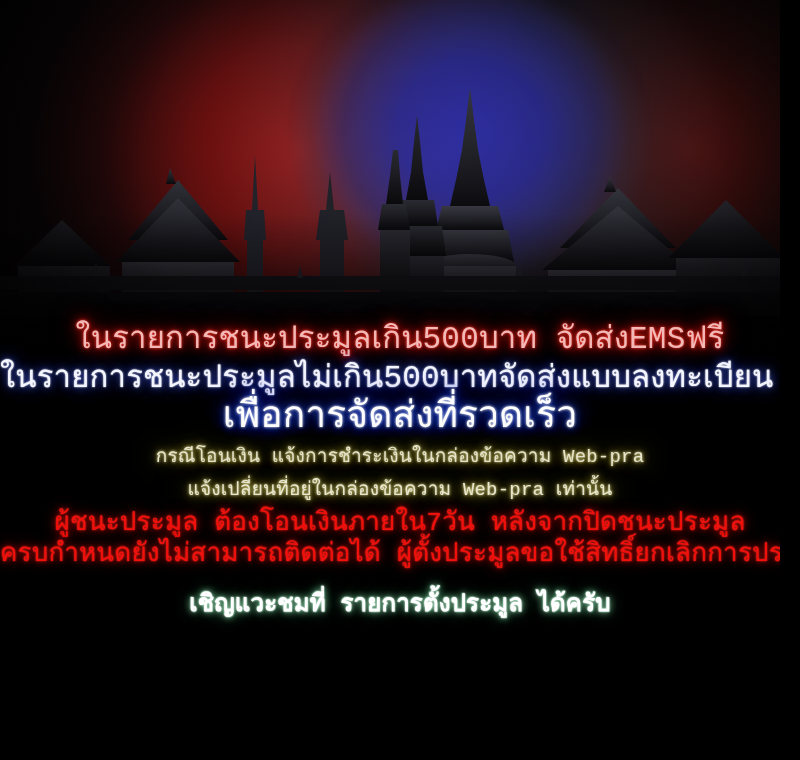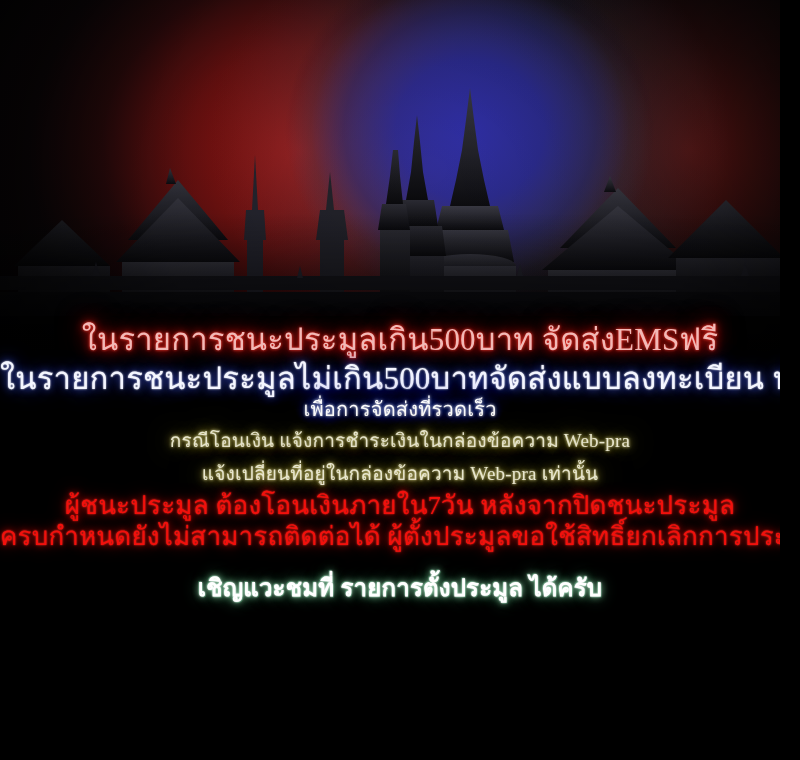--- a/index.html
+++ b/index.html
@@ -6,21 +6,21 @@
     margin: 0;
     padding: 0;
     background: #000;
   }
   #banner {
     position: relative;
     width: 780px;
     height: 760px;
     overflow: hidden;
     background: #050406;
-    font-family: Liberation Serif, serif;
+    font-family: Liberation Mono, monospace;
     user-select: none;
   }
 
   
   .bg-layer {
     position: absolute;
     left: 0; top: 0;
     width: 800px; height: 760px;
     pointer-events: none;
   }
@@ -126,21 +126,21 @@
   .l-white-blue {
     font-size: 31px;
     color: #f4f6ff;
     padding: 4px 0 3px;
     text-shadow:
       0 0 2px #ffffff,
       0 0 8px #3a4fd0,
       0 0 20px #2030a0;
   }
   .l-blue {
-    font-size: 20px;
+    font-size: 37px;
     color: #ffffff;
     padding: 2px 12px 5px;
     text-shadow:
       0 0 3px #ffffff,
       0 0 9px #2d5cff,
       0 0 20px #1133dd,
       0 0 34px #0a1f99;
   }
   .l-olive {
     font-size: 19px;

